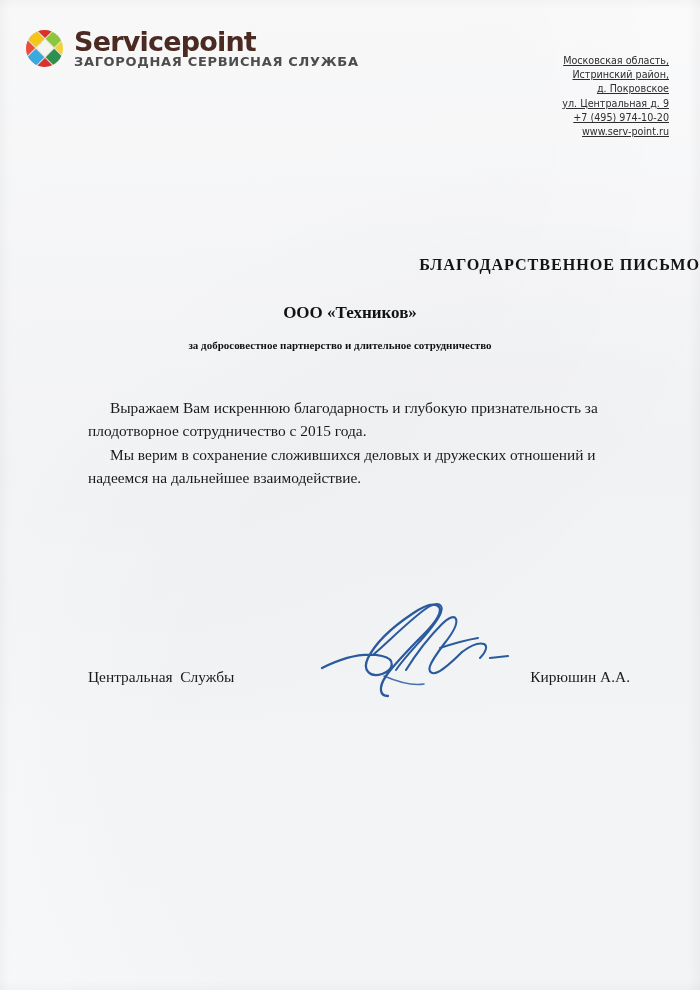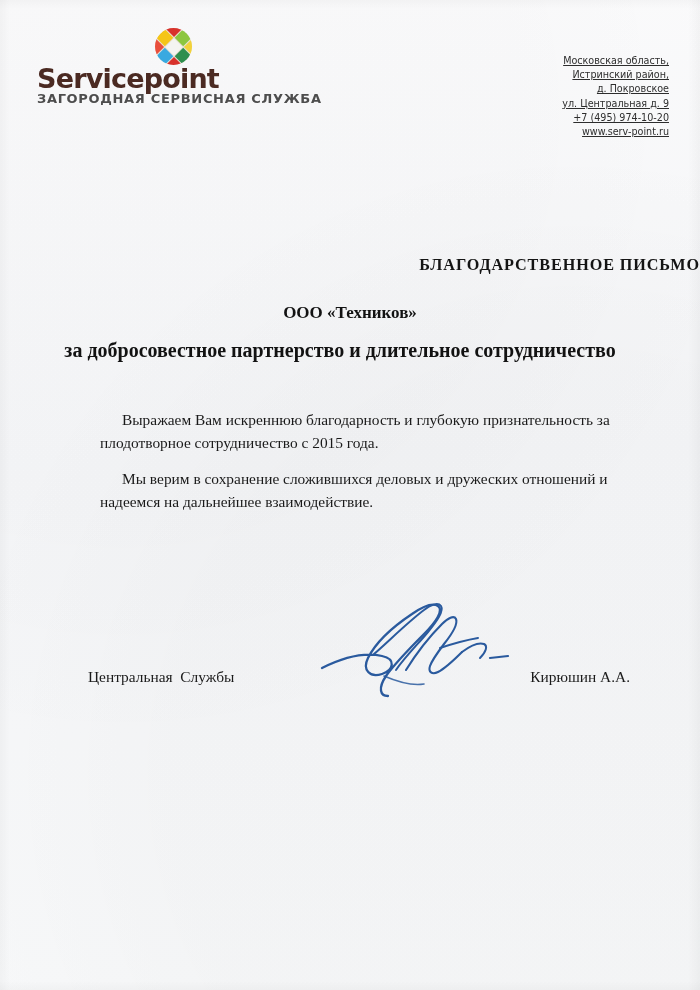--- a/index.html
+++ b/index.html
@@ -35,21 +35,20 @@
       linear-gradient(0deg, rgba(0,0,0,0.022) 0px, rgba(0,0,0,0) 9px);
   }
 
   
   .letterhead {
     position: absolute;
     top: 28px;
     left: 26px;
     display: flex;
     align-items: center;
-    flex-direction: column;
   }
   .logo-mark {
     position: relative;
     width: 37px;
     height: 37px;
     border-radius: 50%;
     overflow: hidden;
     flex: 0 0 auto;
     background: #e8e2d6;
   }
@@ -121,37 +120,37 @@
     font-size: 17px;
     color: #121212;
   }
   .subtitle {
     position: absolute;
     top: 339px;
     left: 0;
     width: 680px;
     text-align: center;
     font-weight: 700;
-    font-size: 20px;
+    font-size: 11px;
     color: #121212;
   }
 
   
   .body-text {
     position: absolute;
     top: 396px;
     left: 88px;
     width: 536px;
     font-size: 15.4px;
     line-height: 23.4px;
     text-align: left;
     color: #1a1a1a;
   }
   .body-text p {
-    margin: 12px;
+    margin: 0;
     text-indent: 22px;
   }
 
   
   .signature-row {
     position: absolute;
     top: 668px;
     left: 88px;
     width: 542px;
     display: flex;

